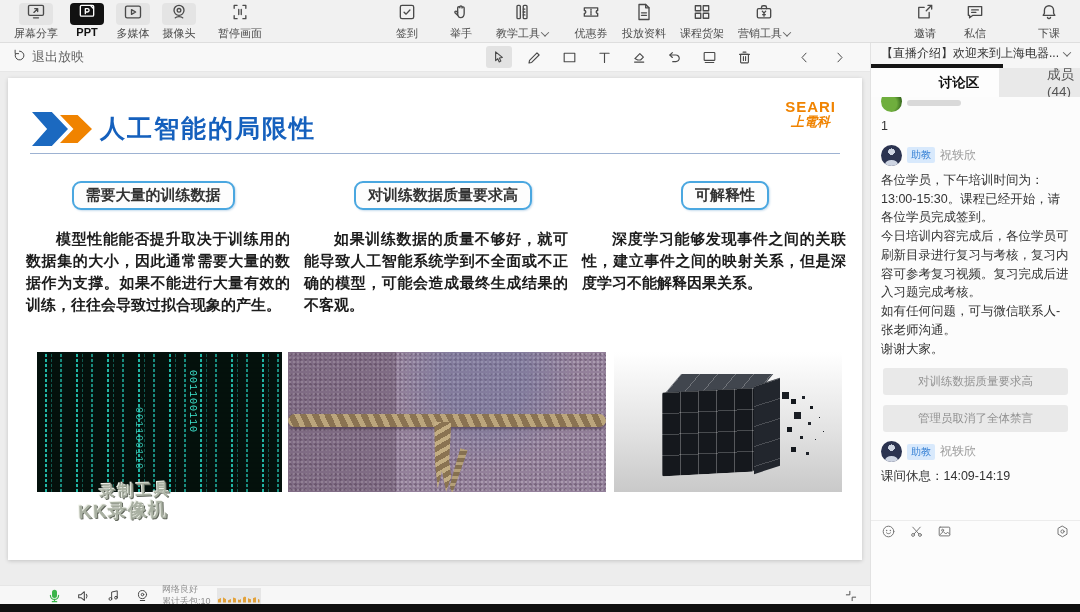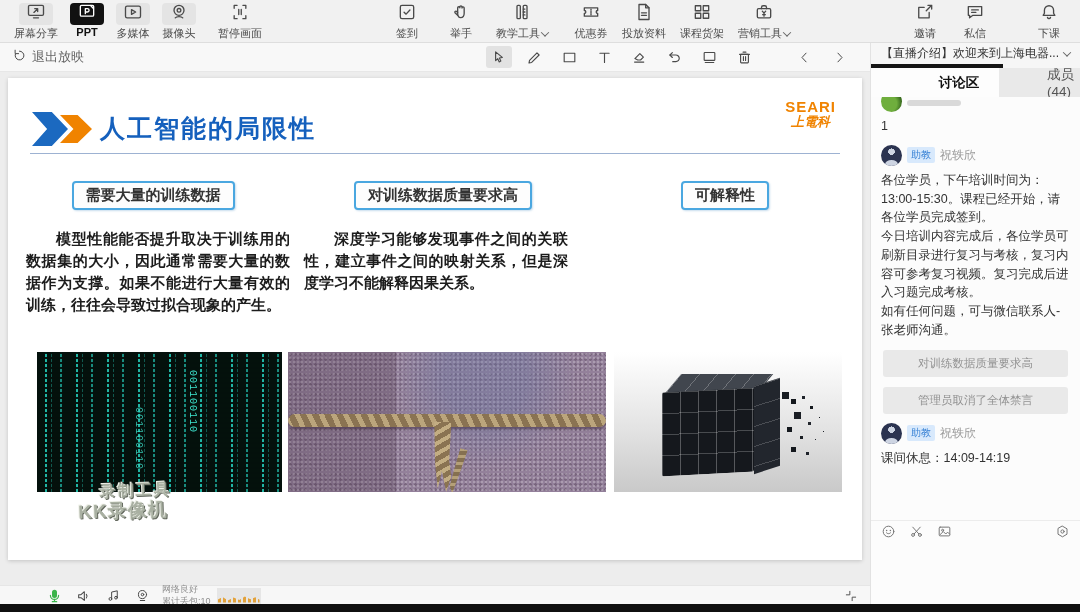--- a/index.html
+++ b/index.html
@@ -35,21 +35,21 @@
   .chev.c2 { left:52px; top:9px; width:32px; height:28px; background:#f08300; clip-path:polygon(0 0,55% 0,100% 50%,55% 100%,0 100%,42% 50%); }
   .slide-title { position:absolute; left:92px; top:6px; font-size:25px; font-weight:bold; color:#1560bd; letter-spacing:2px;text-align:center; }
   .head-rule { position:absolute; left:22px; right:22px; top:47px; height:1px; background:#9db2d2; }
   .logo { position:absolute; right:26px; top:-8px; text-align:center; color:#f08300; }
   .logo-main { font-size:15px; font-weight:bold; letter-spacing:1px; }
   .logo-sub { font-size:13px; font-style:italic; font-weight:bold; margin-top:-2px; }
 
   .hdr-row { position:absolute; left:0; top:103px; width:100%; display:flex; }
   .hdr-col { display:flex; justify-content:center; }
   .hdr-col.w1 { width:290px; } .hdr-col.w2 { width:290px; } .hdr-col.w3 { width:274px; }
-  .hdr-box { border:2px solid #4aa7e0; border-radius:4px; background:#fdfdfd; padding:3px 12px; font-size:15px; font-weight:bold; color:#333; box-shadow:1px 1px 2px rgba(120,170,210,.4); white-space:nowrap; }
+  .hdr-box { border:2px solid #4aa7e0; border-radius:9px; background:#fdfdfd; padding:3px 12px; font-size:15px; font-weight:bold; color:#333; box-shadow:1px 1px 2px rgba(120,170,210,.4); white-space:nowrap; }
 
   .para-row { position:absolute; left:18px; top:150px; width:820px; display:flex; gap:14px; }
   .para { width:264px; font-size:15px; line-height:1.47; color:#1c1c1c; font-weight:600; text-align:justify; text-indent:2em; }
 
   .img-row { position:absolute; left:29px; top:274px; display:flex; }
   .simg { height:140px; position:relative; overflow:hidden; }
   .img-matrix { width:245px; margin-right:6px; background:
       repeating-linear-gradient(180deg, rgba(4,16,12,.95) 0 2px, transparent 2px 5px),
       repeating-linear-gradient(90deg, transparent 0 8px, rgba(40,222,203,.8) 8px 10px, transparent 10px 14px, rgba(40,222,203,.35) 14px 15px, transparent 15px 23px, rgba(40,222,203,.6) 23px 25px, transparent 25px 31px),
       #04110c; }
@@ -377,20 +377,21 @@
         <div class="hdr-col w2">
             <span class="hdr-box">对训练数据质量要求高</span>
           </div>
         <div class="hdr-col w3">
             <span class="hdr-box">可解释性</span>
           </div>
       </div>
 
       <div class="para-row">
         <div class="para">模型性能能否提升取决于训练用的数据集的大小，因此通常需要大量的数据作为支撑。如果不能进行大量有效的训练，往往会导致过拟合现象的产生。</div>
+        <div class="para">如果训练数据的质量不够好，就可能导致人工智能系统学到不全面或不正确的模型，可能会造成最终生成结果的不客观。</div>
         <div class="para">深度学习能够发现事件之间的关联性，建立事件之间的映射关系，但是深度学习不能解释因果关系。</div>
       </div>
 
       <div class="img-row">
         <div class="simg img-matrix">
           <span class="bin b1">001100110</span>
           <span class="bin b2">001100110</span>
         </div>
         <div class="simg img-rope">
           <div class="rope-shade"></div>
@@ -479,20 +480,21 @@
       <div>
         <div class="msg-head">
           <div class="avatar person"></div>
           <span class="badge">助教</span>
           <span class="uname">祝轶欣</span>
         </div>
         <div class="msg-text">
           <div>各位学员，下午培训时间为：13:00-15:30。课程已经开始，请各位学员完成签到。</div>
           <div>今日培训内容完成后，各位学员可刷新目录进行复习与考核，复习内容可参考复习视频。复习完成后进入习题完成考核。</div>
           <div>如有任何问题，可与微信联系人-张老师沟通。</div>
+          <div>谢谢大家。</div>
         </div>
       </div>
 
       <div class="notice">对训练数据质量要求高</div>
       <div class="notice">管理员取消了全体禁言</div>
 
       <div>
         <div class="msg-head">
           <div class="avatar person"></div>
           <span class="badge">助教</span>

